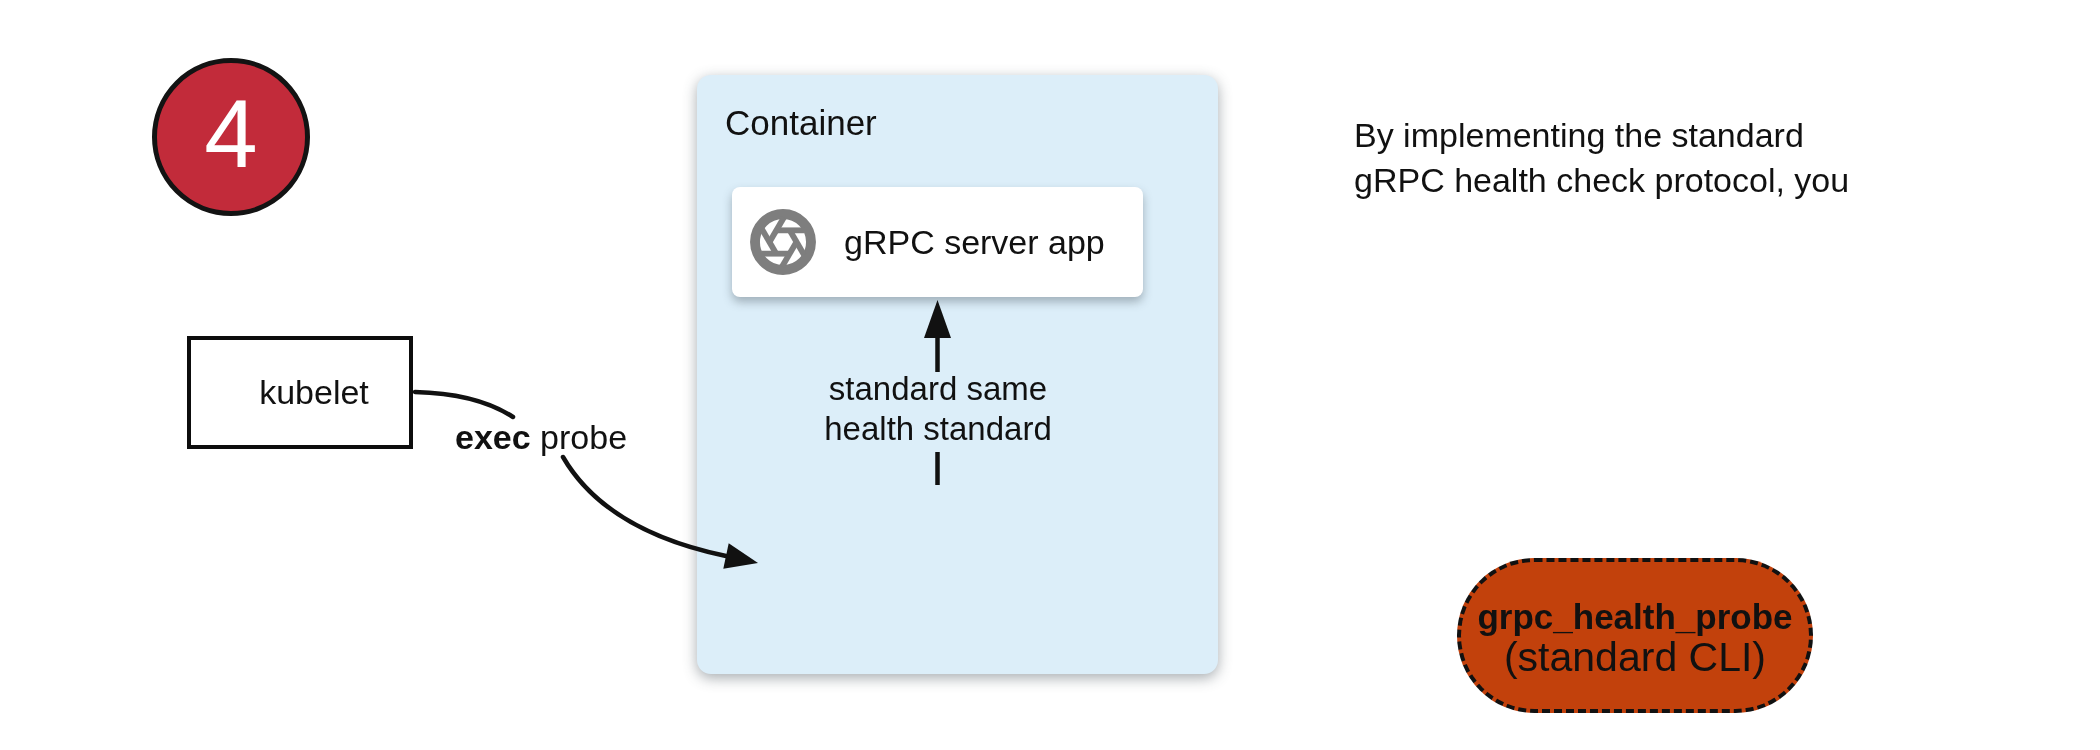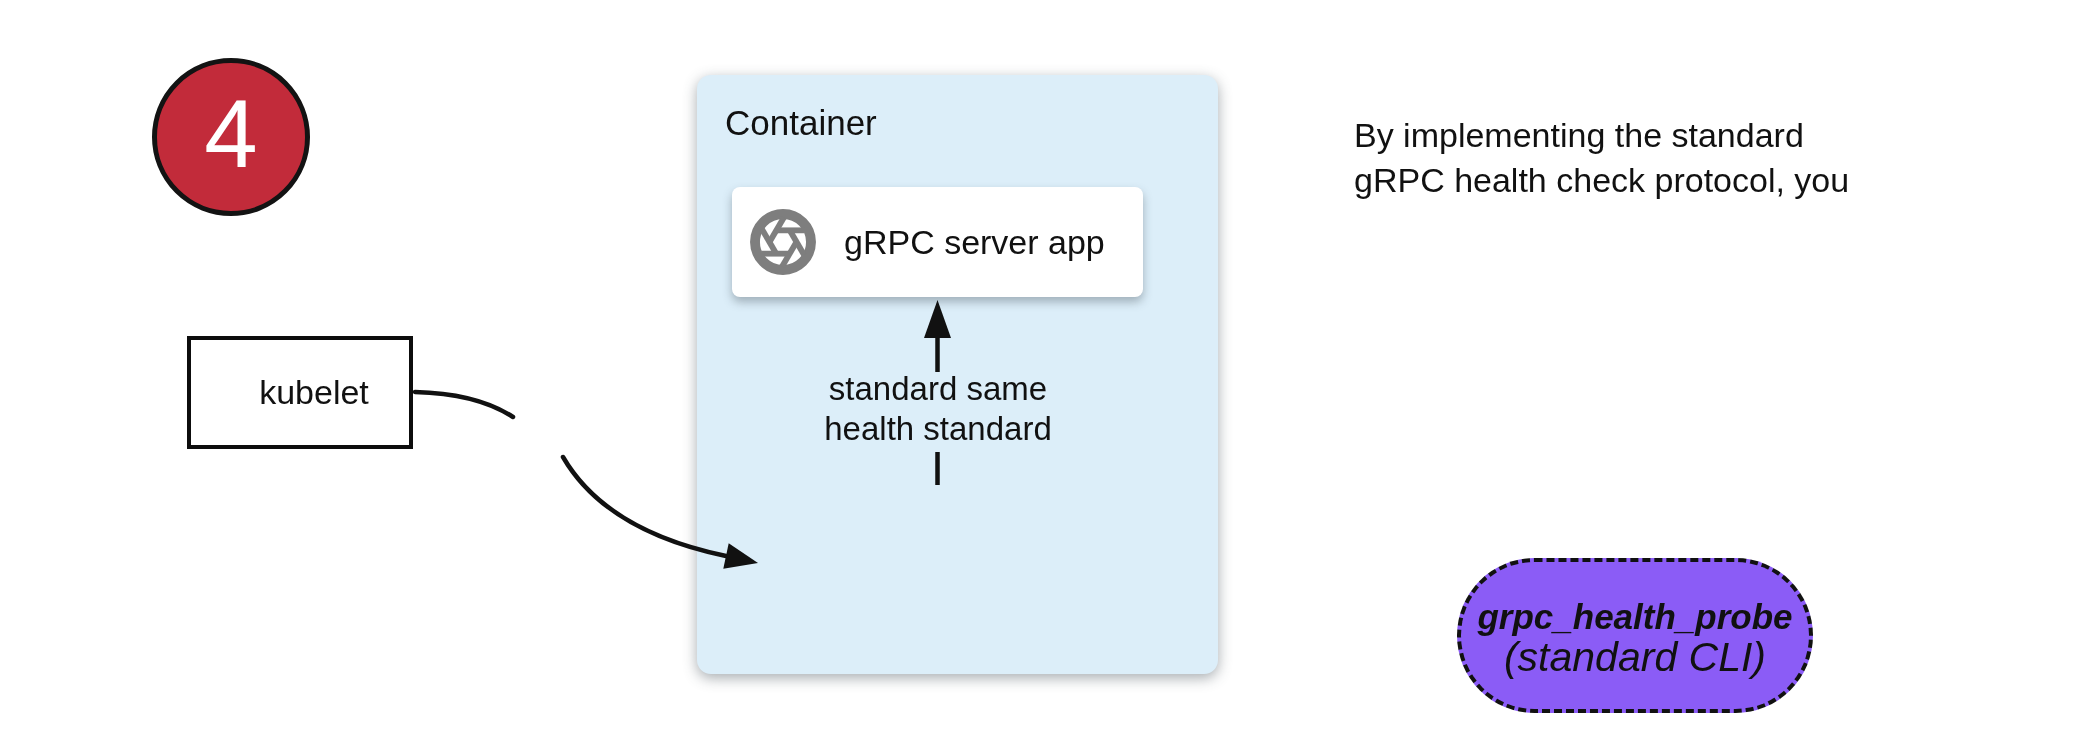--- a/index.html
+++ b/index.html
@@ -147,31 +147,34 @@
             <line x1="7.38" y1="12" x2="12.3" y2="3.6"></line>
             <line x1="9.69" y1="16" x2="4.8" y2="7.6"></line>
             <line x1="14.31" y1="16" x2="4.6" y2="16"></line>
             <line x1="16.62" y1="12" x2="11.7" y2="20.4"></line>
           </g>
         </svg>
       </span>
       <span class="server-label">gRPC server app</span>
     </div>
 
-    <div class="probe-pill" style="background: #8b5cf6; font-style: italic;">
+    <div class="probe-pill" style="background: #c2410c;">
       <div class="probe-title">grpc_health_probe</div>
       <div class="probe-subtitle">(standard CLI)</div>
     </div>
   </div>
 
   <div class="protocol-label">
     <div>standard same</div>
     <div>health standard</div>
   </div>
 
+  <div class="exec-label">
+    <span class="b">exec</span><span> probe</span>
+  </div>
 
   <div class="note">
     <div class="note-line">By implementing the standard</div>
     <div class="note-line">gRPC health check protocol, you</div>
   </div>
 
   <svg class="arrows" viewBox="0 0 2100 750">
 
     <path d="M 415 392 C 458 393 490 402 513 417" stroke="#111111" stroke-width="4.5" fill="none" stroke-linecap="round"></path>
     <path d="M 563 457 Q 606 531 726 556" stroke="#111111" stroke-width="4.5" fill="none" stroke-linecap="round"></path>

